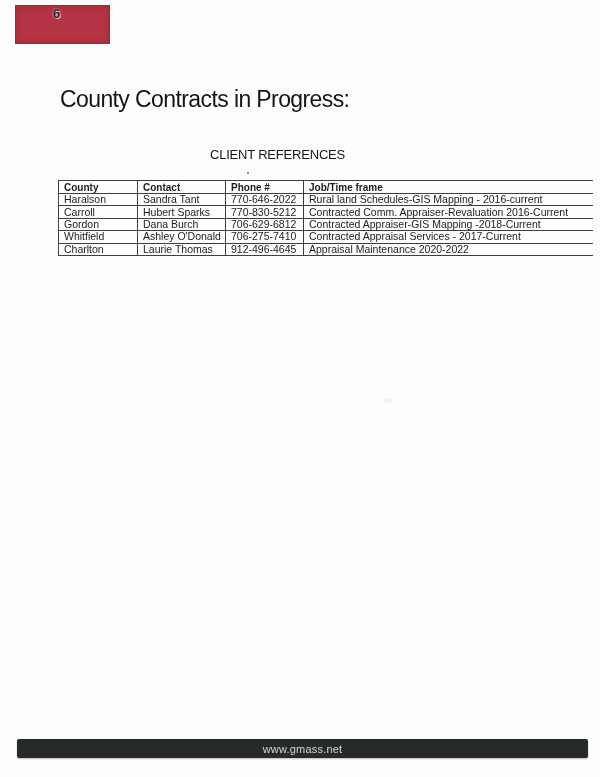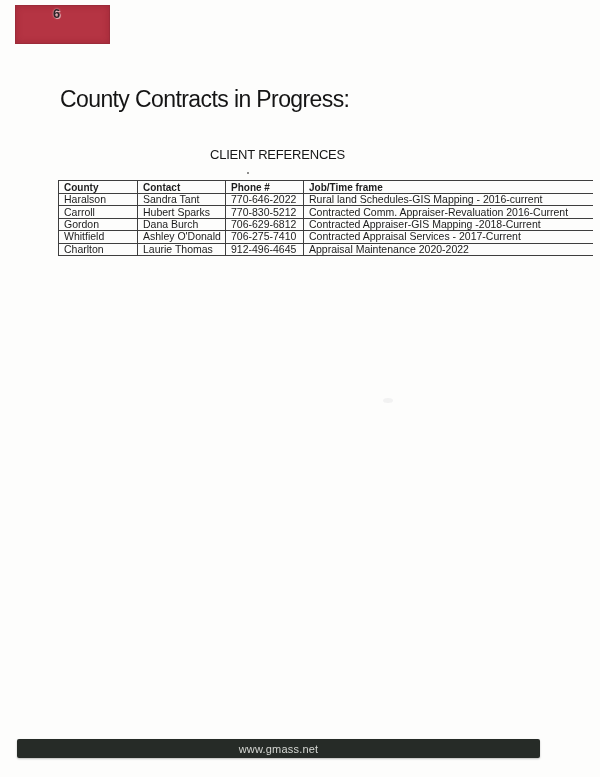--- a/index.html
+++ b/index.html
@@ -105,21 +105,21 @@
     height: 13px;
     font-size: 10px;
   }
   .refs-table th:first-child, .refs-table td:first-child { border-left: 1px solid #3e3e3e; }
 
   
   .footer-bar {
     position: absolute;
     left: 17px;
     top: 739px;
-    width: 523px;
+    width: 571px;
     height: 19px;
     background: #262b27;
     border-radius: 2px;
     box-shadow: 0 1px 2px rgba(0,0,0,.25);
     display: flex;
     align-items: center;
     justify-content: center;
   }
   .footer-bar .url {
     font-size: 11px;

